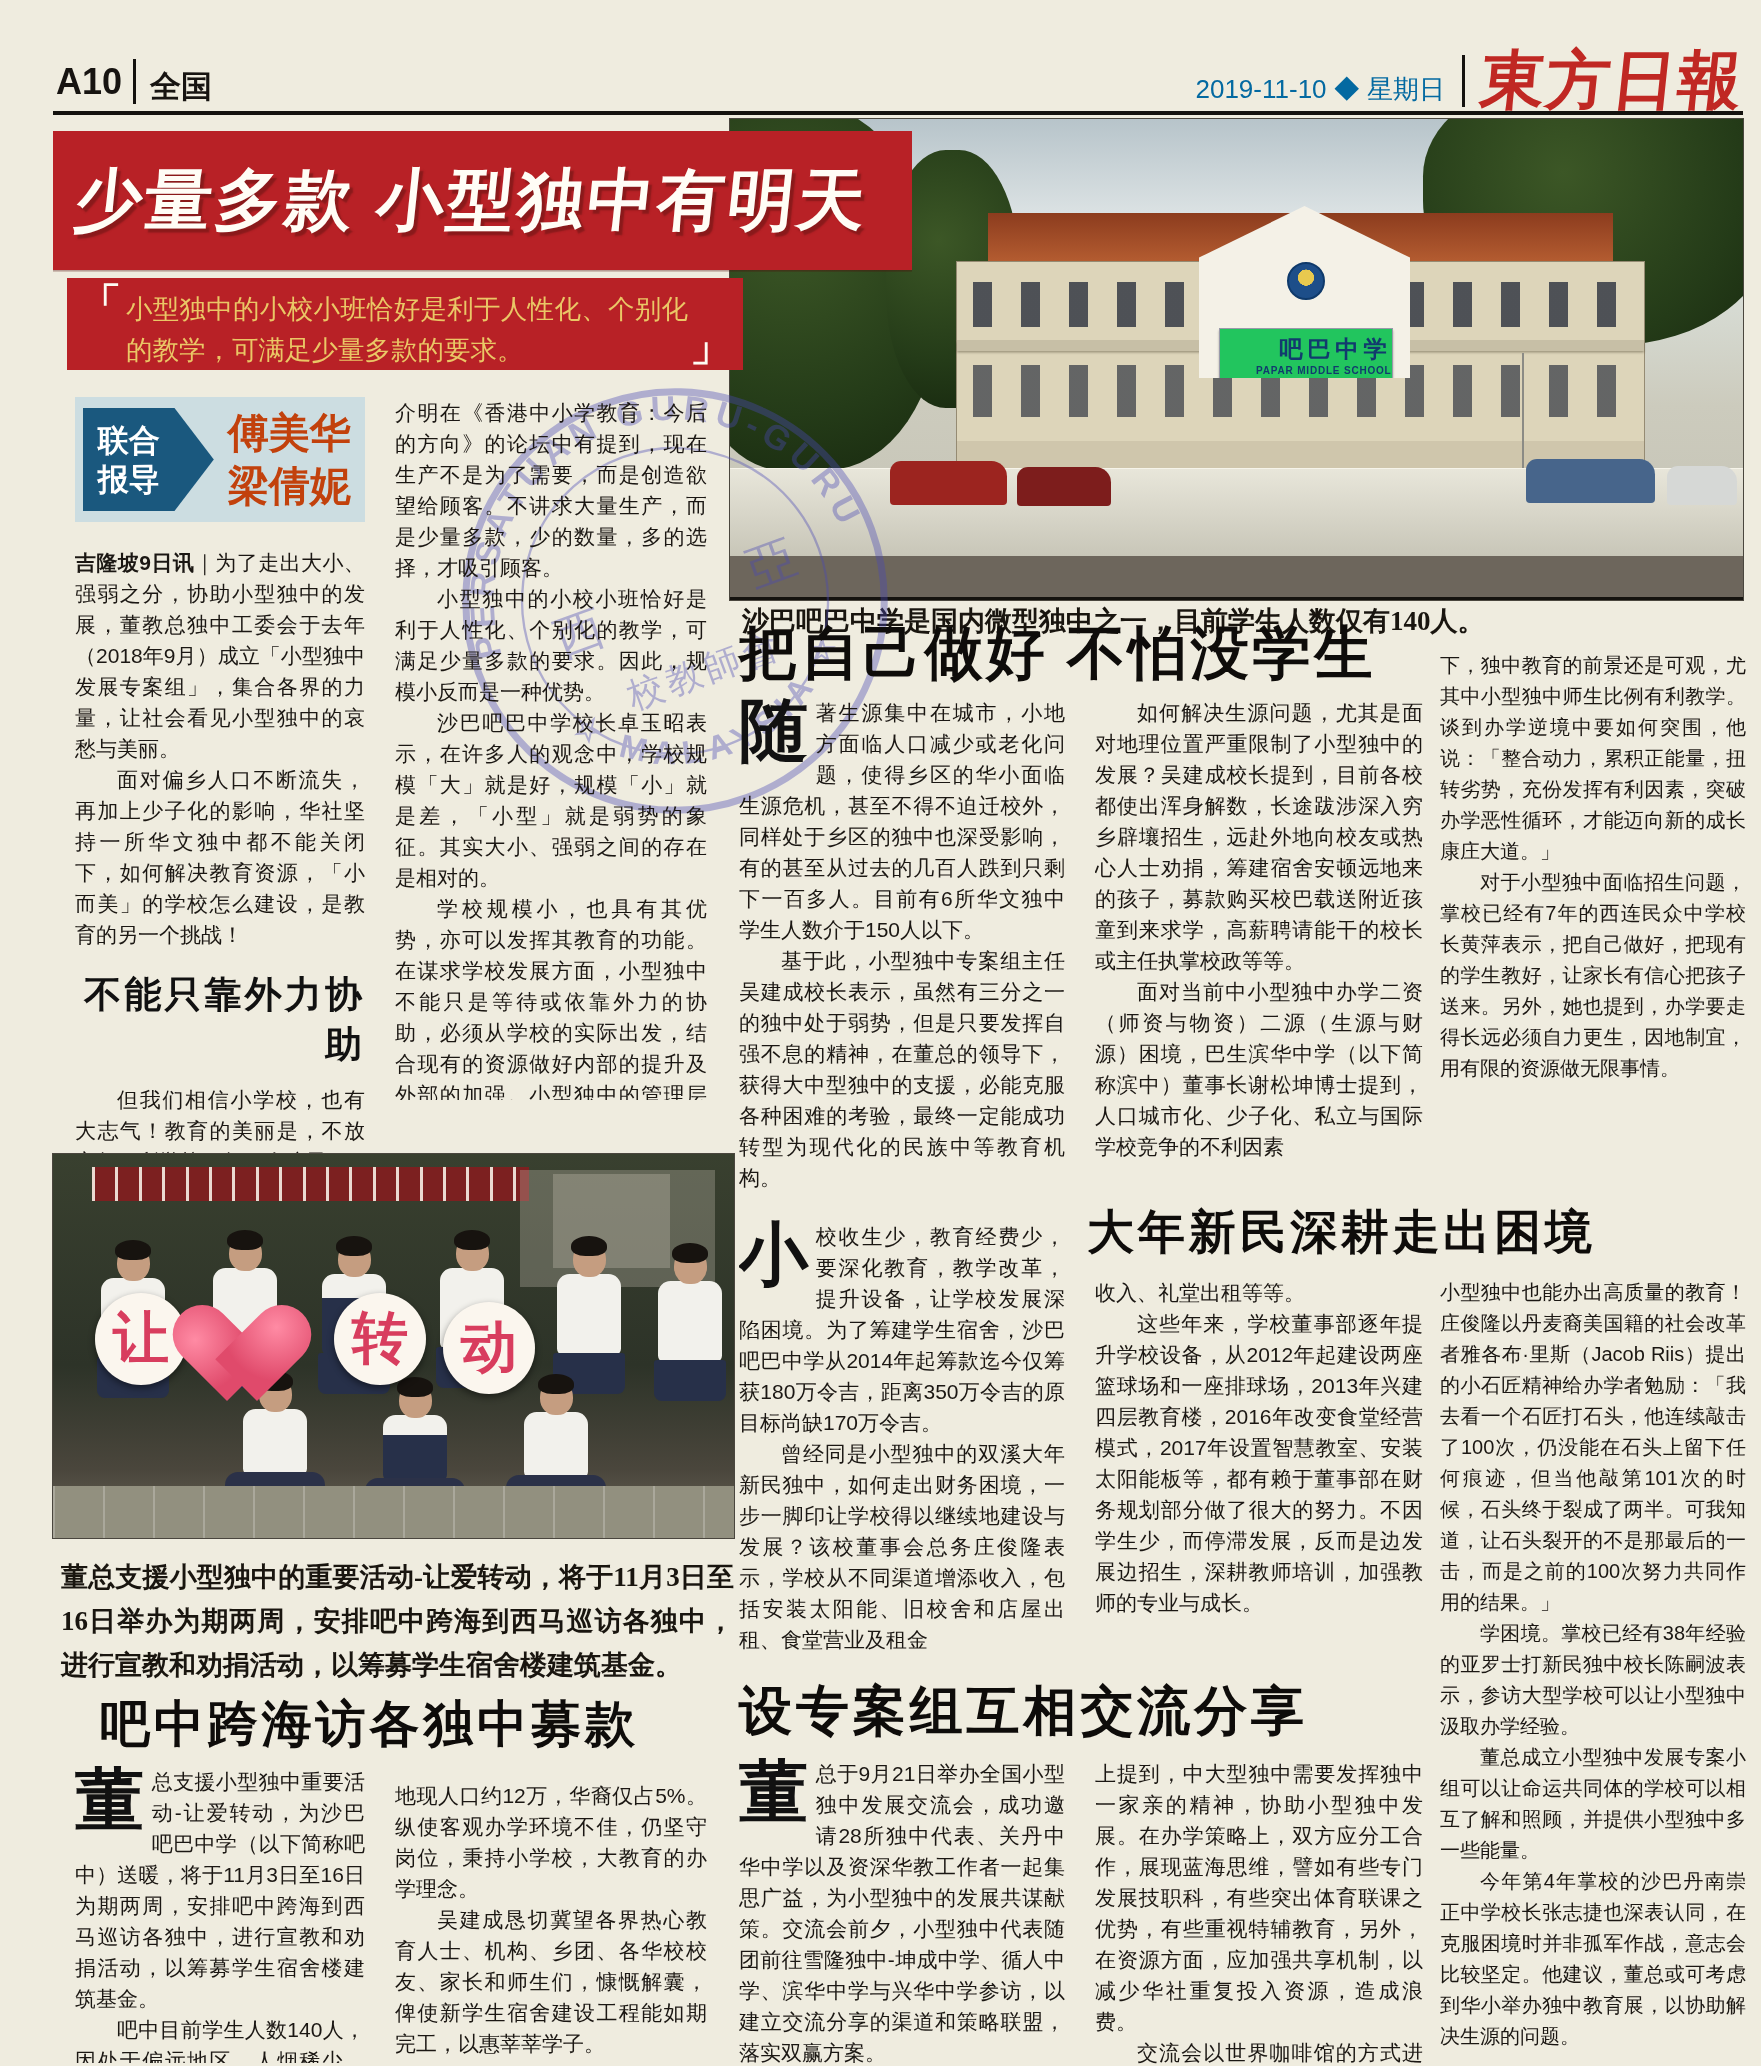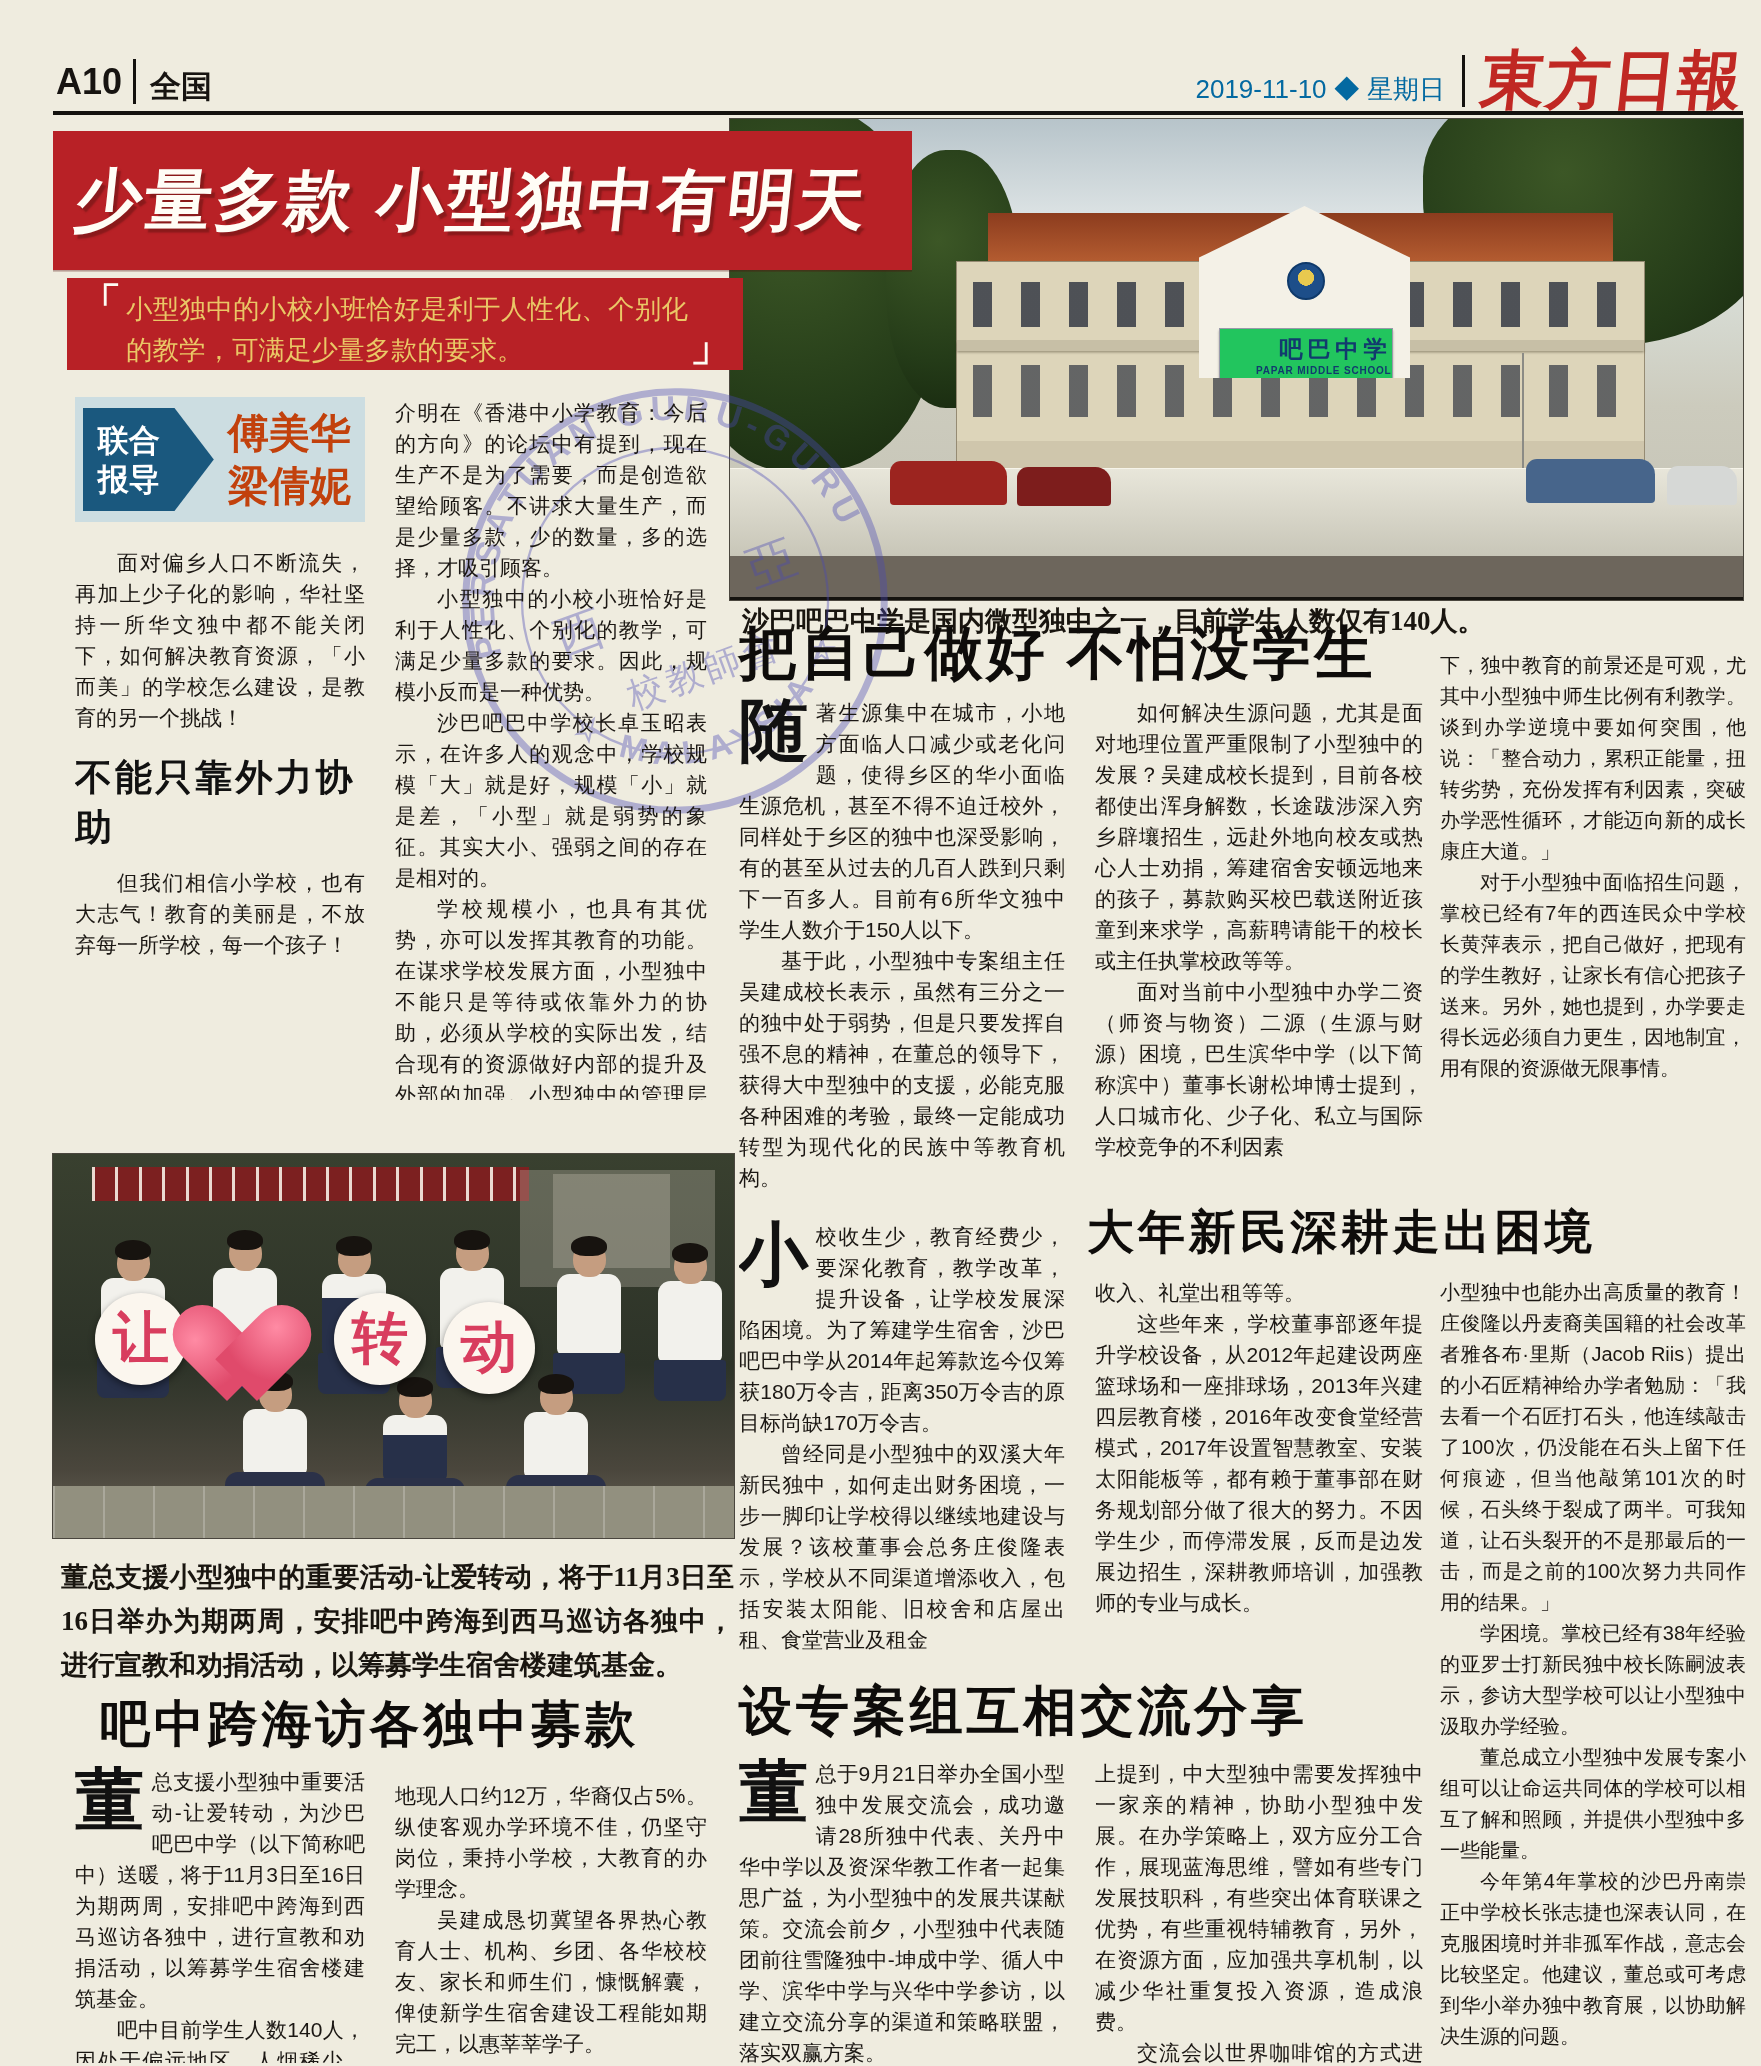--- a/index.html
+++ b/index.html
@@ -7,21 +7,21 @@
        font-family:"Liberation Sans", sans-serif;color:#171411;overflow:hidden;}
   .abs{position:absolute;}
   .bt{font-size:21px;line-height:31px;text-align:justify;word-break:break-all;
       margin:0;text-indent:2em;color:#1b1713;}
   .bt.ni{text-indent:0;}
   .sm .bt{font-size:20px;line-height:31px;}
   .col{overflow:hidden;}
   .dropcap{float:left;font-size:69px;line-height:61px;font-weight:bold;margin:3.1px 7.8px 0 0;color:#111;}
   .leadbold{font-weight:bold;}
   .subhead{font-family:"Liberation Serif",serif;font-weight:bold;font-size:37px;
-           text-align:left;margin:20px 0 14px 0;letter-spacing:3.1px;color:#111;}
+           text-align:right;margin:20px 0 14px 0;letter-spacing:3.1px;color:#111;}
   .section-head{font-family:"Liberation Serif",serif;font-weight:bold;color:#0e0c0a;
                 white-space:nowrap;letter-spacing:3.9px;}
   .hrule{background:#14120f;}
   
   .hdr-page{font-size:36px;font-weight:bold;}
   .hdr-section{font-size:31px;font-weight:bold;}
   .hdr-date{font-size:26px;color:#0369a1;}
   .masthead{font-family:"Liberation Serif",serif;font-weight:bold;font-size:64px;
             color:#c02823;transform:skewX(-6deg);letter-spacing:1.6px;}
   
@@ -155,20 +155,21 @@
     <text font-size="42" letter-spacing="10" font-weight="bold">
       <textPath href="#arcB" startOffset="50%" text-anchor="middle">☆ MALAYSIA ☆</textPath>
     </text>
     <text x="150" y="338" font-size="62">西</text>
     <text x="412" y="338" font-size="62">亞</text>
     <text x="212" y="432" font-size="46" letter-spacing="6">校教師會</text>
   </g>
 </svg>
 
 <div class="abs col" style="left:75px;top:547px;width:290px;height:612px;">
+  <p class="bt ni"><span class="leadbold">吉隆坡9日讯</span><span>｜为了走出大小、强弱之分，协助小型独中的发展，董教总独中工委会于去年（2018年9月）成立「小型独中发展专案组」，集合各界的力量，让社会看见小型独中的哀愁与美丽。</span></p>
   <p class="bt">面对偏乡人口不断流失，再加上少子化的影响，华社坚持一所华文独中都不能关闭下，如何解决教育资源，「小而美」的学校怎么建设，是教育的另一个挑战！</p>
   <div class="subhead">不能只靠外力协助</div>
   <p class="bt">但我们相信小学校，也有大志气！教育的美丽是，不放弃每一所学校，每一个孩子！</p>
 
 </div>
 <div class="abs col" style="left:395px;top:397px;width:312px;height:703px;">
   <p class="bt ni">介明在《香港中小学教育：今后的方向》的论坛中有提到，现在生产不是为了需要，而是创造欲望给顾客。不讲求大量生产，而是少量多款，少的数量，多的选择，才吸引顾客。</p>
   <p class="bt">小型独中的小校小班恰好是利于人性化、个别化的教学，可满足少量多款的要求。因此，规模小反而是一种优势。</p>
   <p class="bt">沙巴吧巴中学校长卓玉昭表示，在许多人的观念中，学校规模「大」就是好，规模「小」就是差，「小型」就是弱势的象征。其实大小、强弱之间的存在是相对的。</p>
   <p class="bt">学校规模小，也具有其优势，亦可以发挥其教育的功能。在谋求学校发展方面，小型独中不能只是等待或依靠外力的协助，必须从学校的实际出发，结合现有的资源做好内部的提升及外部的加强。小型独中的管理层应抛开「小型」弱势的悲情，立足于学校目前的优势，寻找发展的春天。</p>

